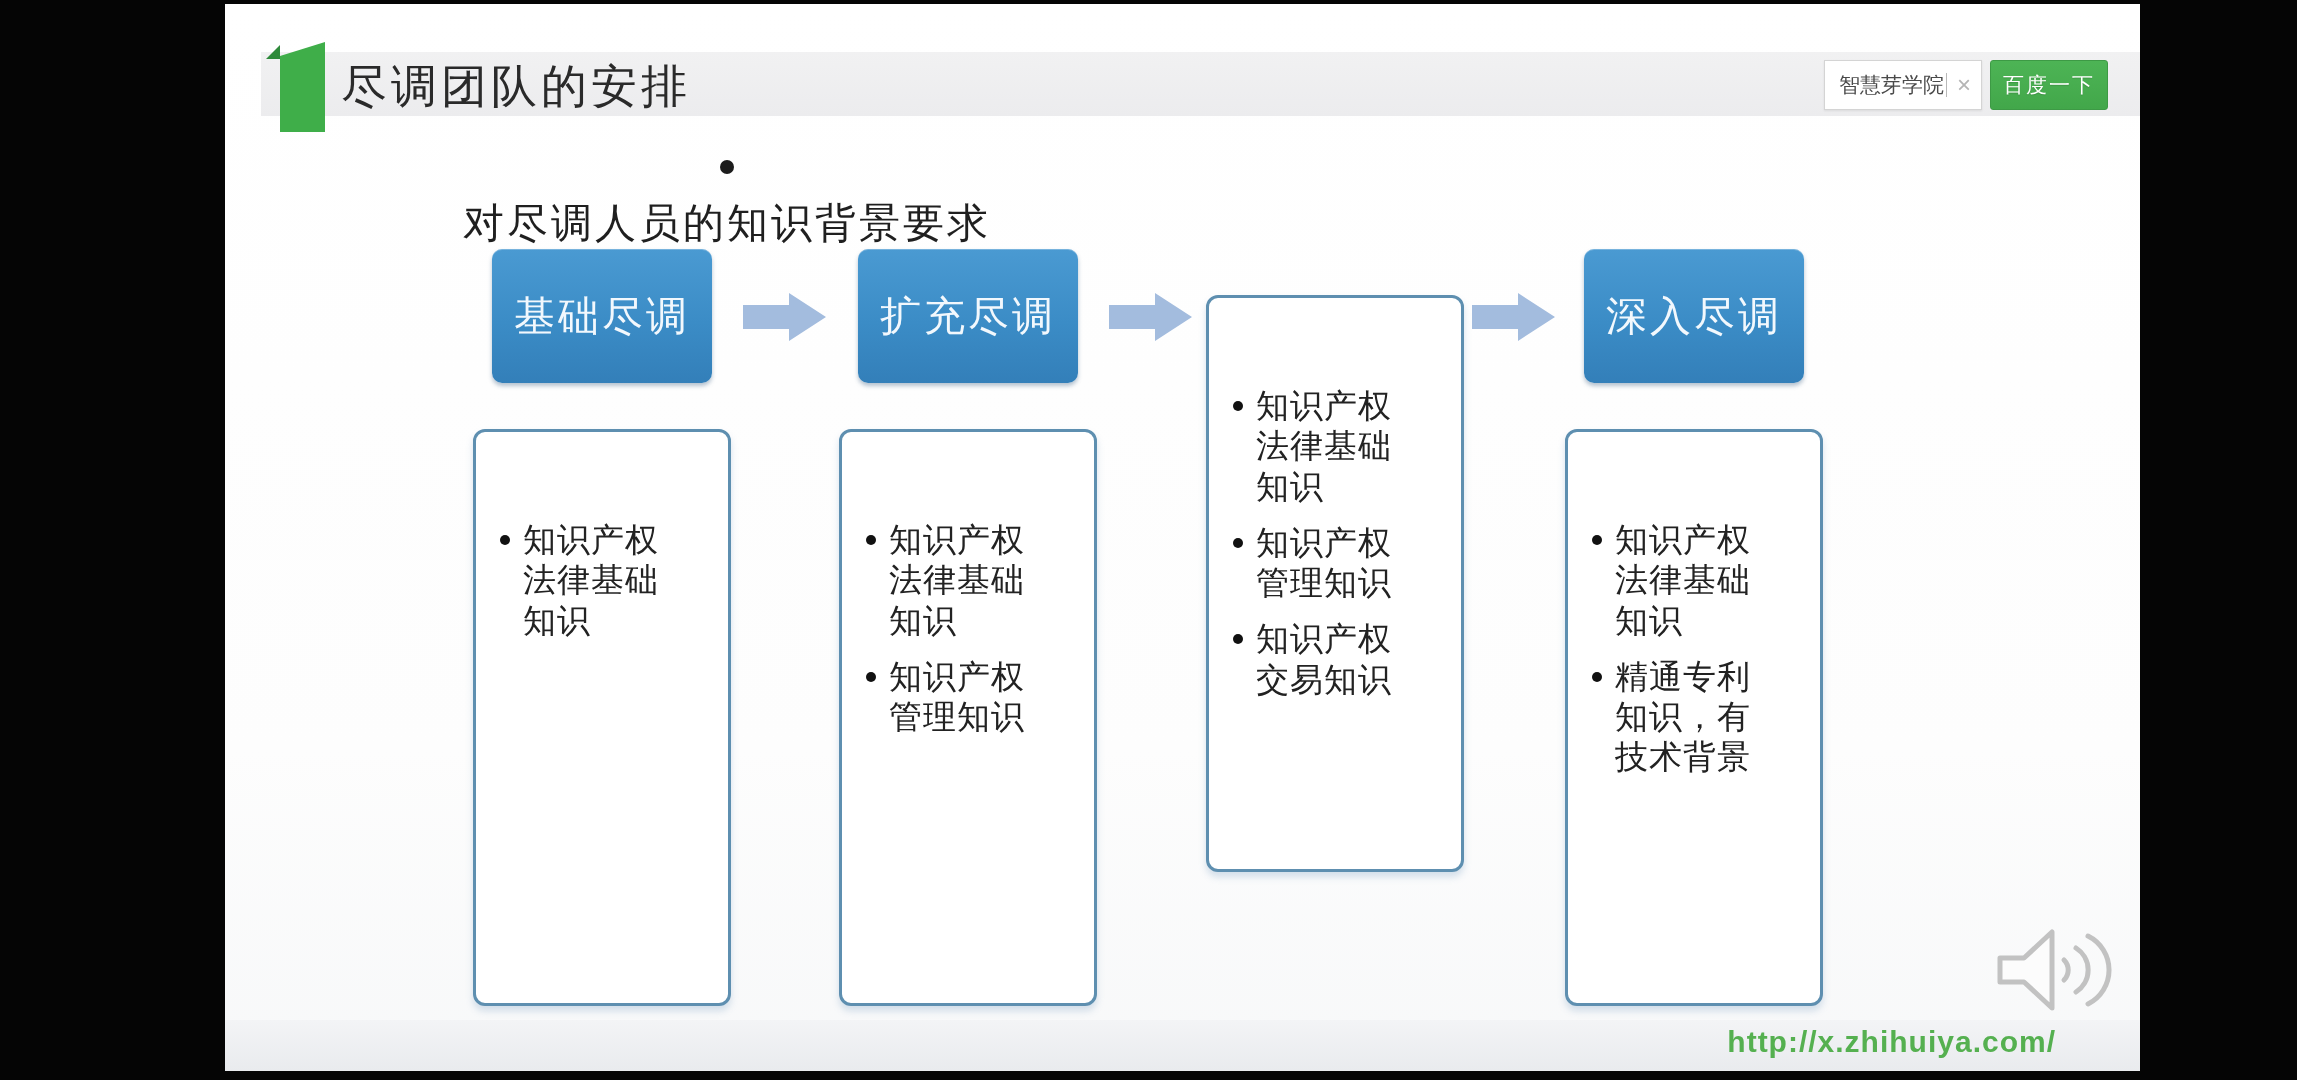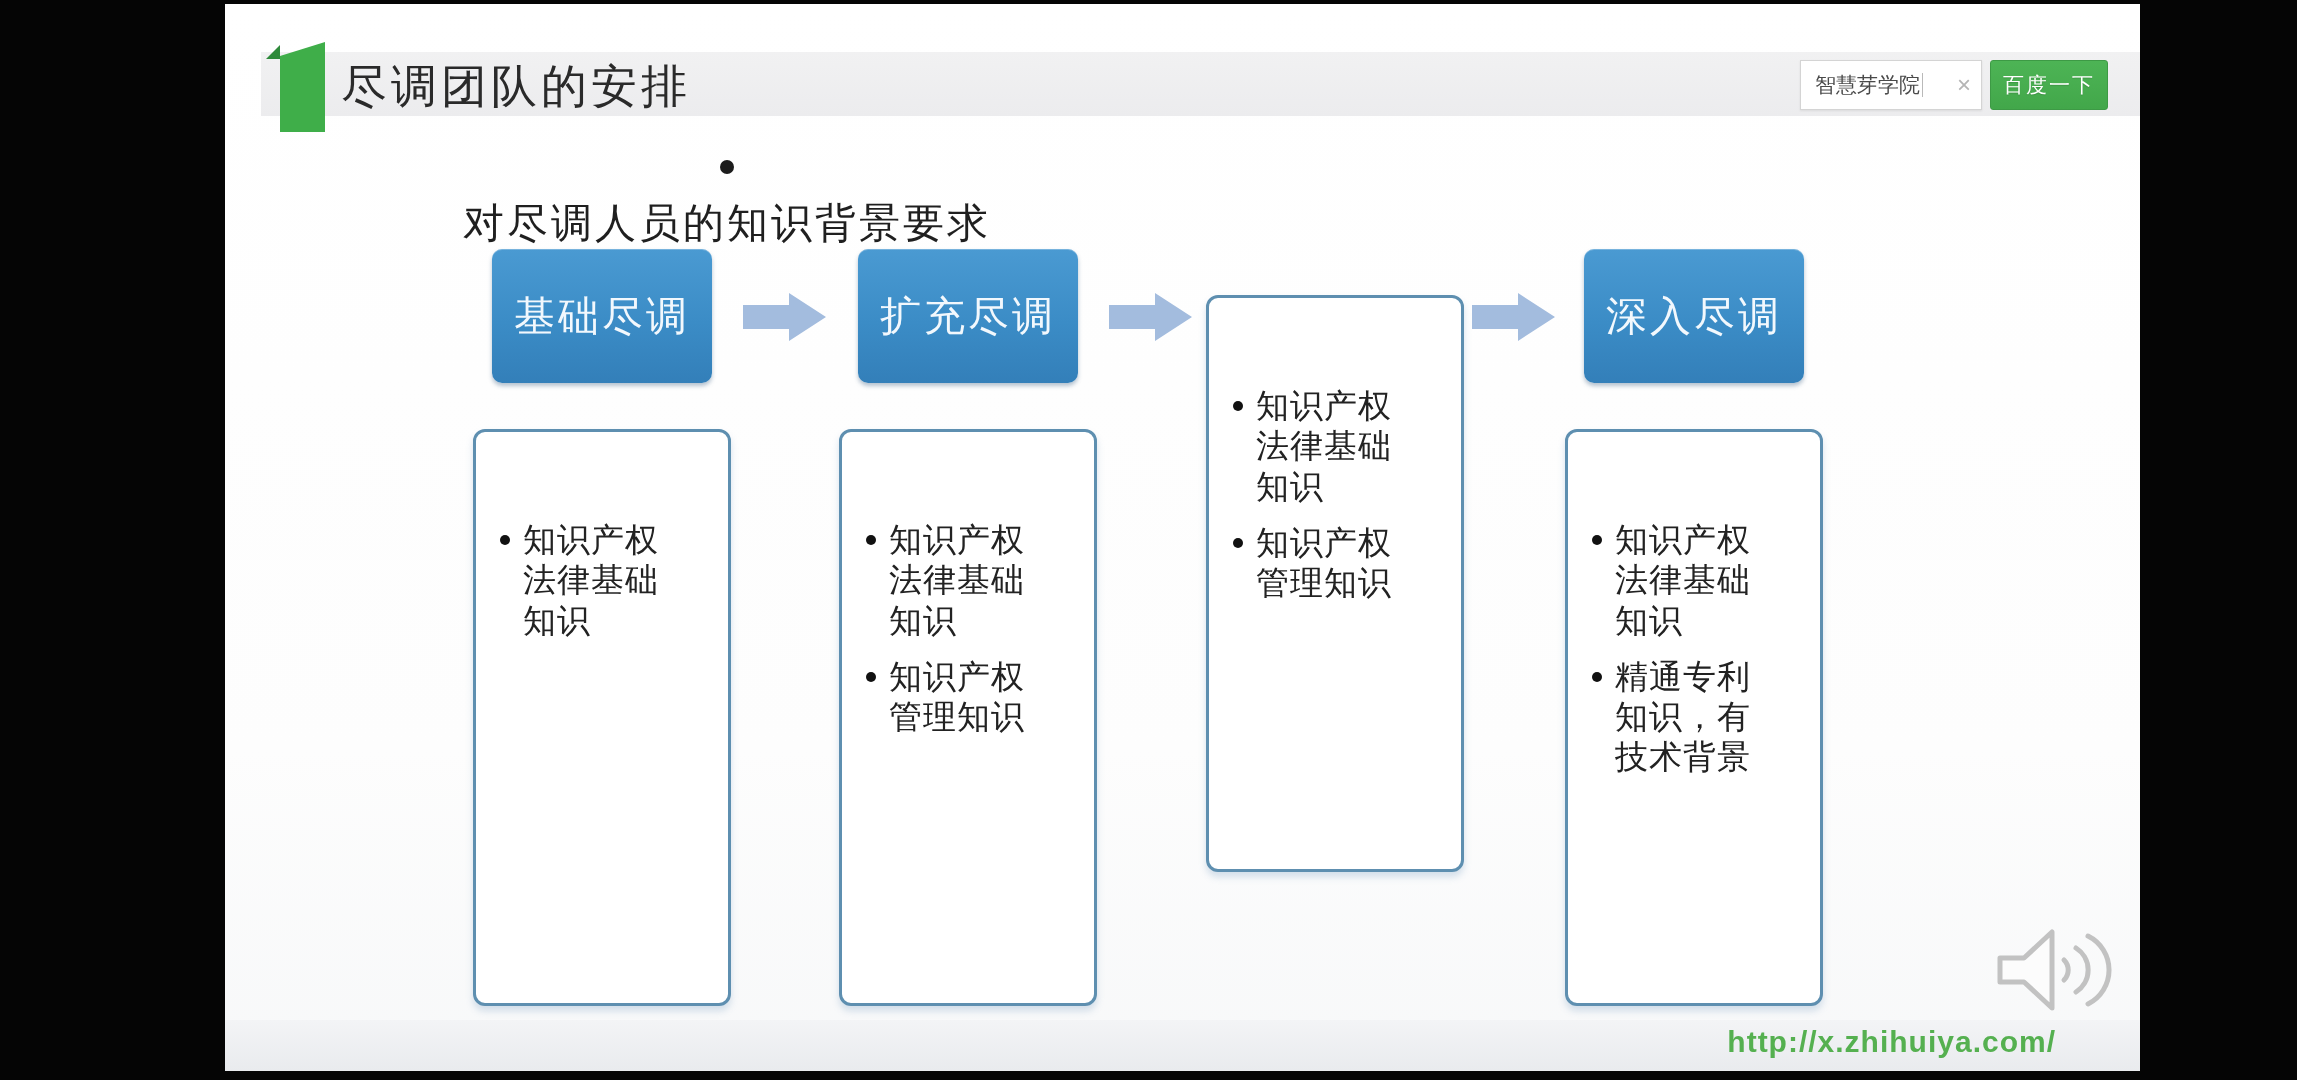--- a/index.html
+++ b/index.html
@@ -27,21 +27,21 @@
     white-space: nowrap;
   }
 
   
   .baidu-widget {
     position: absolute; top: 56px; right: 32px;
     display: flex; align-items: center; gap: 8px;
     font-family: "Liberation Sans", "DejaVu Sans", sans-serif;
   }
   .search-box {
-    width: 182px; height: 50px; background: #fff;
+    width: 158px; height: 50px; background: #fff;
     border: 1px solid #d4d4d4; box-shadow: 0 1px 2px rgba(0,0,0,.08);
     display: flex; align-items: center; padding: 0 10px 0 14px;
     font-size: 21px; color: #4a4a4a;
   }
   .search-query { flex: 0 0 auto; white-space: nowrap; }
   .search-caret { width: 1px; height: 24px; background: #b9b9b9; margin-left: 2px; }
   .search-clear { margin-left: auto; color: #b5b5b5; font-size: 24px; cursor: pointer; }
   .search-button {
     width: 118px; height: 50px; border: 1px solid #3d9a45; border-radius: 3px;
     background: linear-gradient(180deg, #4db455, #42a74a);
@@ -165,20 +165,24 @@
     <div class="flow-col c2">
       <div class="content-box">
         <div class="bullet-item">
           <span class="bullet-dot"></span>
           <span class="bullet-text">知识产权法律基础知识</span>
         </div>
         <div class="bullet-item">
           <span class="bullet-dot"></span>
           <span class="bullet-text">知识产权管理知识</span>
         </div>
+        <div class="bullet-item">
+          <span class="bullet-dot"></span>
+          <span class="bullet-text">知识产权交易知识</span>
+        </div>
       </div>
     </div>
 
     <div class="flow-col c3">
       <div class="stage-box">
         <span class="stage-label">深入尽调</span>
       </div>
       <div class="content-box">
         <div class="bullet-item">
           <span class="bullet-dot"></span>

